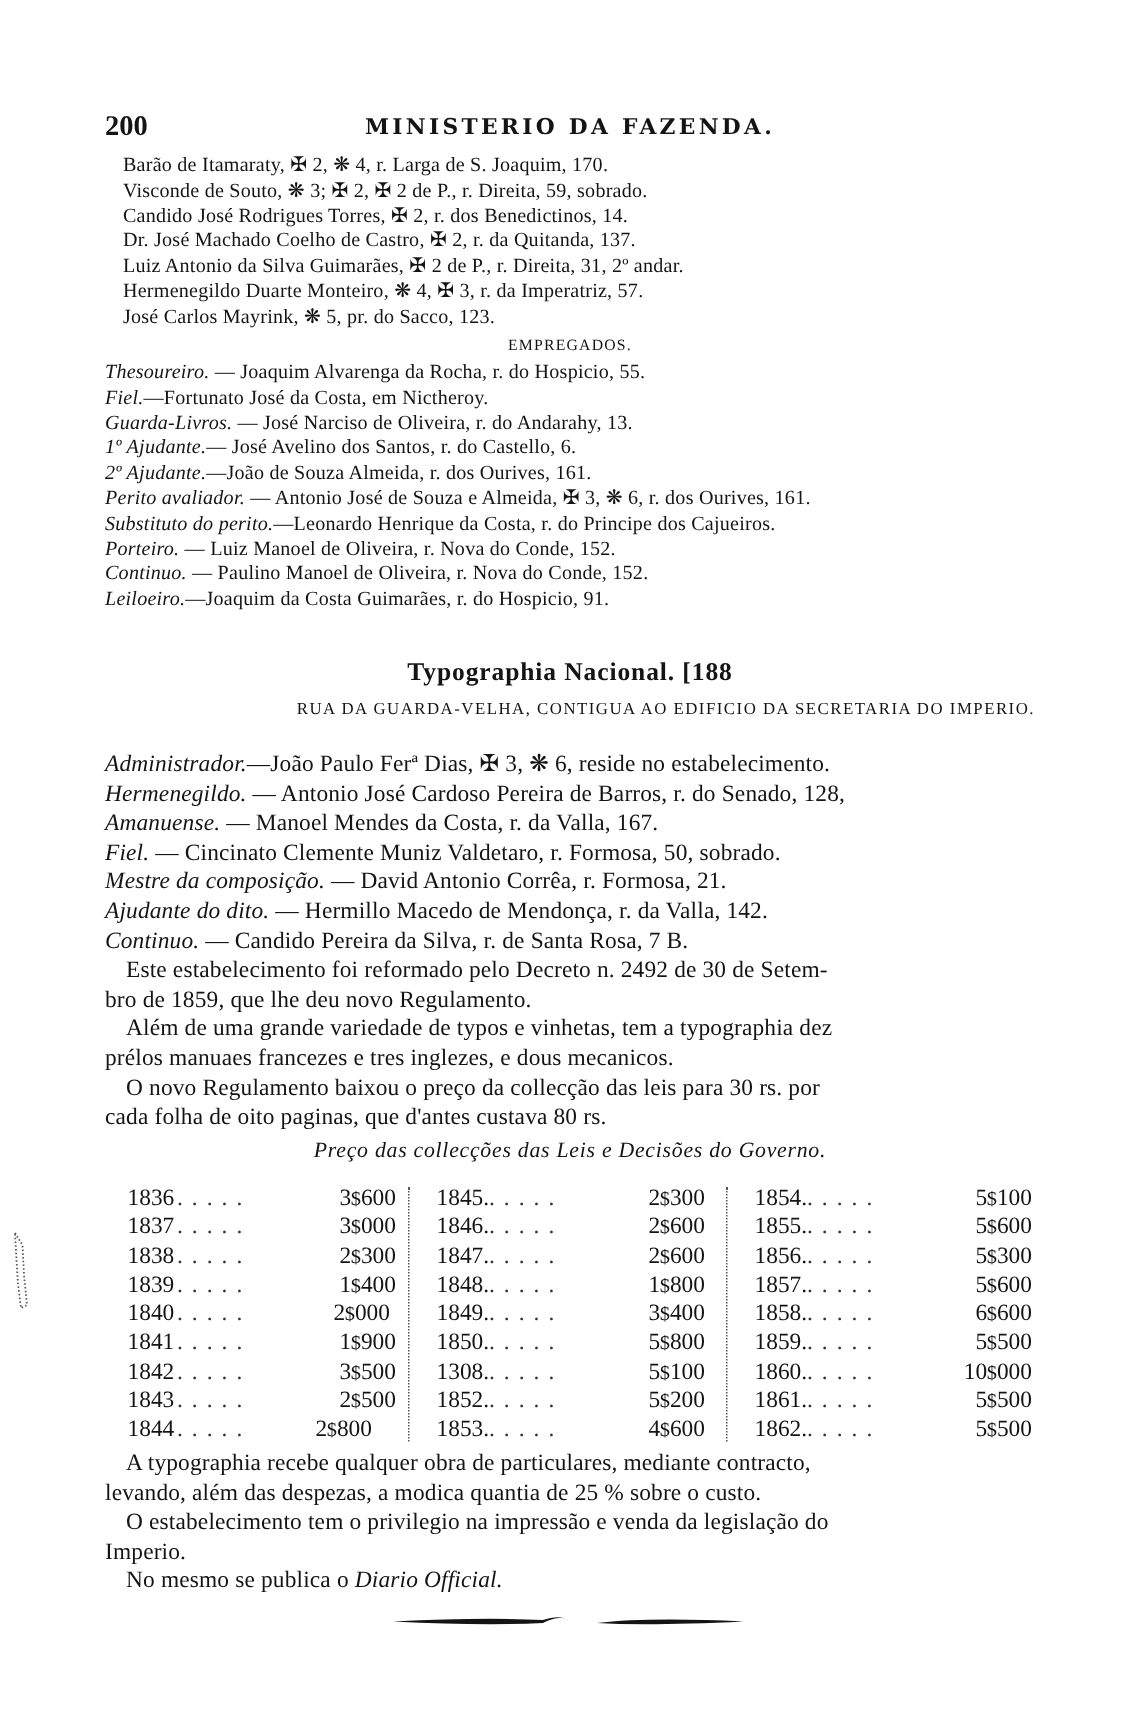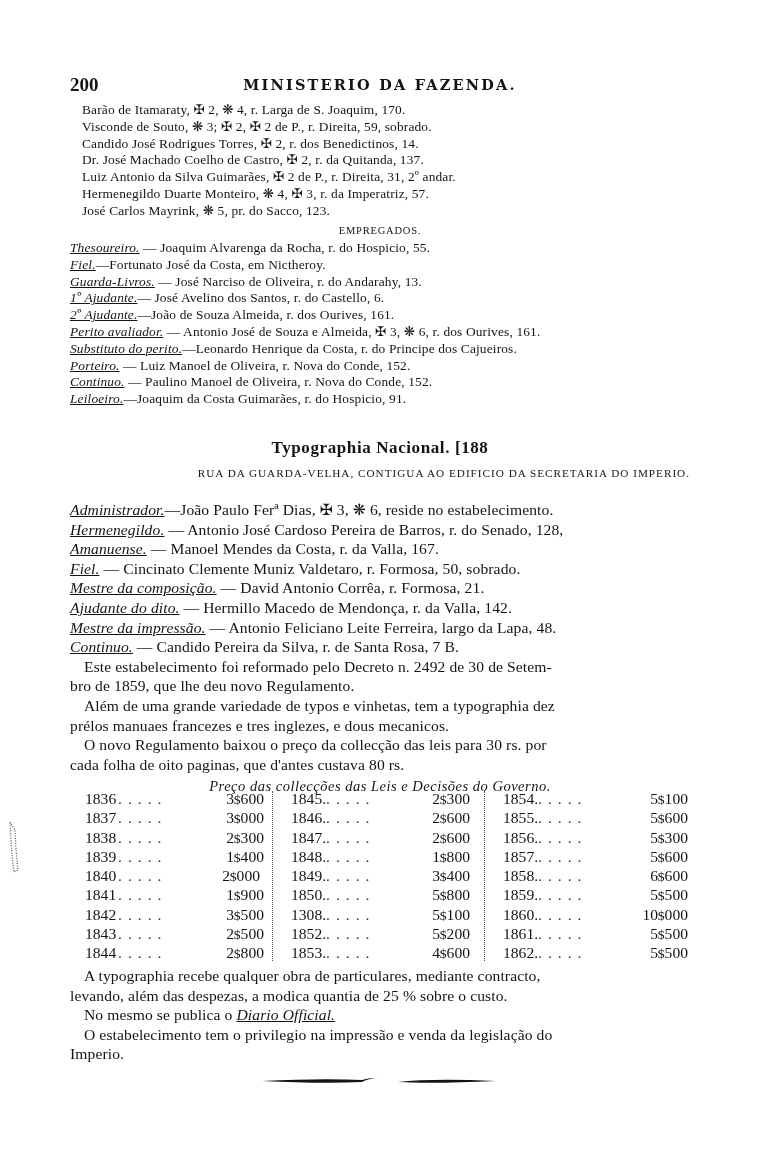--- a/index.html
+++ b/index.html
@@ -8,21 +8,21 @@
     font-family: "DejaVu Serif", "Liberation Serif", serif;
     position: relative; overflow: hidden;
   }
   .page { position: absolute; left: 0; top: 0; width: 653px; height: 1156px; }
   .header { position: absolute; top: 74px; left: 70px; width: 620px; height: 24px; }
   .pageno { position: absolute; left: 0; top: 0; font-size: 19px; font-weight: bold; font-family: "Liberation Serif", serif; }
   .running { position: absolute; left: 0; right: 0; text-align: center; top: 2px; font-size: 14.5px; font-weight: bold; letter-spacing: 2.2px; font-family: "DejaVu Serif", serif; }
   .block { position: absolute; left: 70px; width: 620px; }
   .line { white-space: nowrap; font-size: 13.4px; line-height: 16.8px; font-family: "Liberation Serif", serif; letter-spacing: 0.15px; }
   .ind { padding-left: 12px; }
-  .role { font-style: italic; text-decoration: underline; }
+  .role { font-style: italic; }
   .sub-hd { text-align: center; font-size: 10.5px; letter-spacing: 0.8px; line-height: 18px; font-family: "Liberation Serif", serif; }
   .title2 { text-align: center; font-size: 17px; font-family: "Liberation Serif", serif; letter-spacing: 0.6px; line-height: 24px; font-weight: bold; }
   .caps2 { text-align: center; font-size: 11.2px; letter-spacing: 1px; line-height: 18px; font-family: "Liberation Serif", serif; }
   .big { font-size: 15.6px; line-height: 19.6px; font-family: "Liberation Serif", serif; white-space: nowrap; letter-spacing: 0.1px; }
   .para { font-size: 15.6px; line-height: 19.6px; font-family: "Liberation Serif", serif; text-align: justify; }
   .para .first { padding-left: 14px; }
   .tbl-title { text-align: center; font-style: italic; font-size: 14.5px; line-height: 20px; font-family: "Liberation Serif", serif; letter-spacing: 0.5px; }
   .tbl { position: absolute; left: 74px; top: 789px; width: 616px; height: 174px; }
   .col { position: absolute; top: 0; }
   .row { height: 19.3px; font-size: 15.6px; line-height: 19.3px; font-family: "Liberation Serif", serif; position: relative; white-space: nowrap; }
@@ -72,21 +72,20 @@
     <div class="title2">Typographia Nacional. [188</div>
     <div class="caps2" style="margin-top:4px;text-align:right;">RUA DA GUARDA-VELHA, CONTIGUA AO EDIFICIO DA SECRETARIA DO IMPERIO.</div>
 
     <div style="margin-top:18px;">
       <div class="big"><span class="role">Administrador.</span><span>—João Paulo Ferª Dias, ✠ 3, ❋ 6, reside no estabelecimento.</span></div>
       <div class="big"><span class="role">Hermenegildo.</span><span> — Antonio José Cardoso Pereira de Barros, r. do Senado, 128,</span></div>
       <div class="big"><span class="role">Amanuense.</span><span> — Manoel Mendes da Costa, r. da Valla, 167.</span></div>
       <div class="big"><span class="role">Fiel.</span><span> — Cincinato Clemente Muniz Valdetaro, r. Formosa, 50, sobrado.</span></div>
       <div class="big"><span class="role">Mestre da composição.</span><span> — David Antonio Corrêa, r. Formosa, 21.</span></div>
       <div class="big"><span class="role">Ajudante do dito.</span><span> — Hermillo Macedo de Mendonça, r. da Valla, 142.</span></div>
-      <div class="big"><span class="role">Mestre da impressão.</span><span> — Antonio Feliciano Leite Ferreira, largo da Lapa, 48.</span></div>
       <div class="big"><span class="role">Continuo.</span><span> — Candido Pereira da Silva, r. de Santa Rosa, 7 B.</span></div>
     </div>
 
     <div class="para">
       <div class="big first">Este estabelecimento foi reformado pelo Decreto n. 2492 de 30 de Setem-</div>
       <div class="big">bro de 1859, que lhe deu novo Regulamento.</div>
     </div>
     <div class="para">
       <div class="big first">Além de uma grande variedade de typos e vinhetas, tem a typographia dez</div>
       <div class="big">prélos manuaes francezes e tres inglezes, e dous mecanicos.</div>
@@ -137,21 +136,21 @@
           <span class="amt" style="right:0"><span>3</span><span class="cifrao">$</span><span>500</span></span>
         </div>
       <div class="row">
           <span class="yr">1843</span>
           <span class="dots" style="left:44px">.....</span>
           <span class="amt" style="right:0"><span>2</span><span class="cifrao">$</span><span>500</span></span>
         </div>
       <div class="row">
           <span class="yr">1844</span>
           <span class="dots" style="left:44px">.....</span>
-          <span class="amt" style="right:0"><span>2</span><span class="cifrao">$</span><span>800</span></span>
+          <span class="amt" style="right:16px"><span>2</span><span class="cifrao">$</span><span>800</span></span>
         </div>
     </div>
     <div class="sep" style="left:198px;"></div>
 
     <div class="col" style="left:206px; width:190px;">
       <div class="row">
           <span class="yr">1845.</span>
           <span class="dots" style="left:46px">.....</span>
           <span class="amt" style="right:0"><span>2</span><span class="cifrao">$</span><span>300</span></span>
         </div>
@@ -246,25 +245,25 @@
         </div>
     </div>
   </div>
 
   <div class="block" style="top:966px;">
     <div class="para">
       <div class="big first">A typographia recebe qualquer obra de particulares, mediante contracto,</div>
       <div class="big">levando, além das despezas, a modica quantia de 25 % sobre o custo.</div>
     </div>
     <div class="para">
-      <div class="big first"><span>No mesmo se publica o </span><span class="role">Diario Official.</span></div>
-    </div>
-    <div class="para">
       <div class="big first">O estabelecimento tem o privilegio na impressão e venda da legislação do</div>
       <div class="big">Imperio.</div>
+    </div>
+    <div class="para">
+      <div class="big first"><span>No mesmo se publica o </span><span class="role">Diario Official.</span></div>
     </div>
   </div>
 
   <svg class="ornament" viewBox="0 0 234 10">
     <path d="M0 5 Q60 2 100 4 Q112 0 118 5 Q124 10 136 6 Q170 2 234 5 Q170 8 136 6 Q124 10 118 5 Q112 0 100 6 Q60 8 0 5 Z" fill="#141414"></path>
     <ellipse cx="117" cy="5" rx="9" ry="3" fill="#fff" opacity="0.6"></ellipse>
   </svg>
 
   <svg class="specks" viewBox="0 0 14 60">
     <path d="M4 2 L9 10 L10 30 L12 50 L8 52 L6 36 L5 20 Z" fill="none" stroke="#555" stroke-dasharray="1 1.5" stroke-width="1.2"></path>

